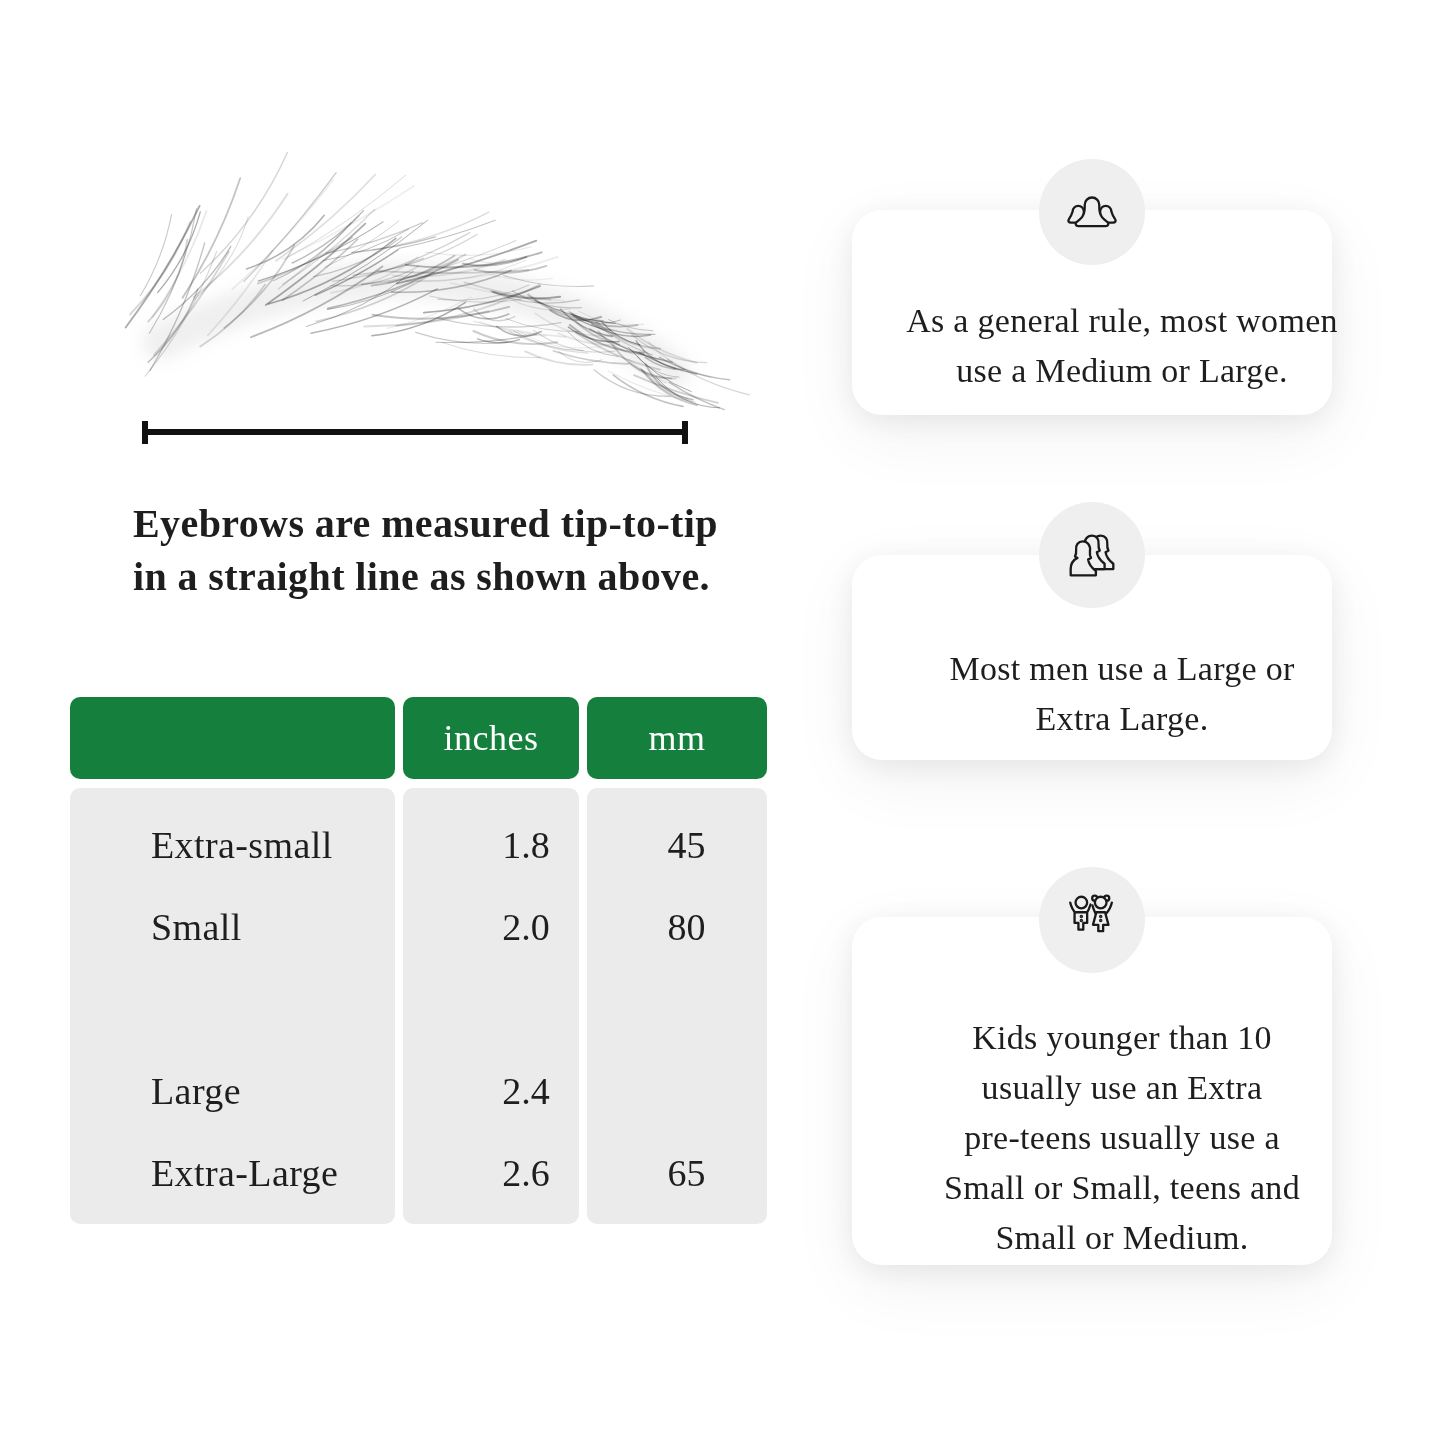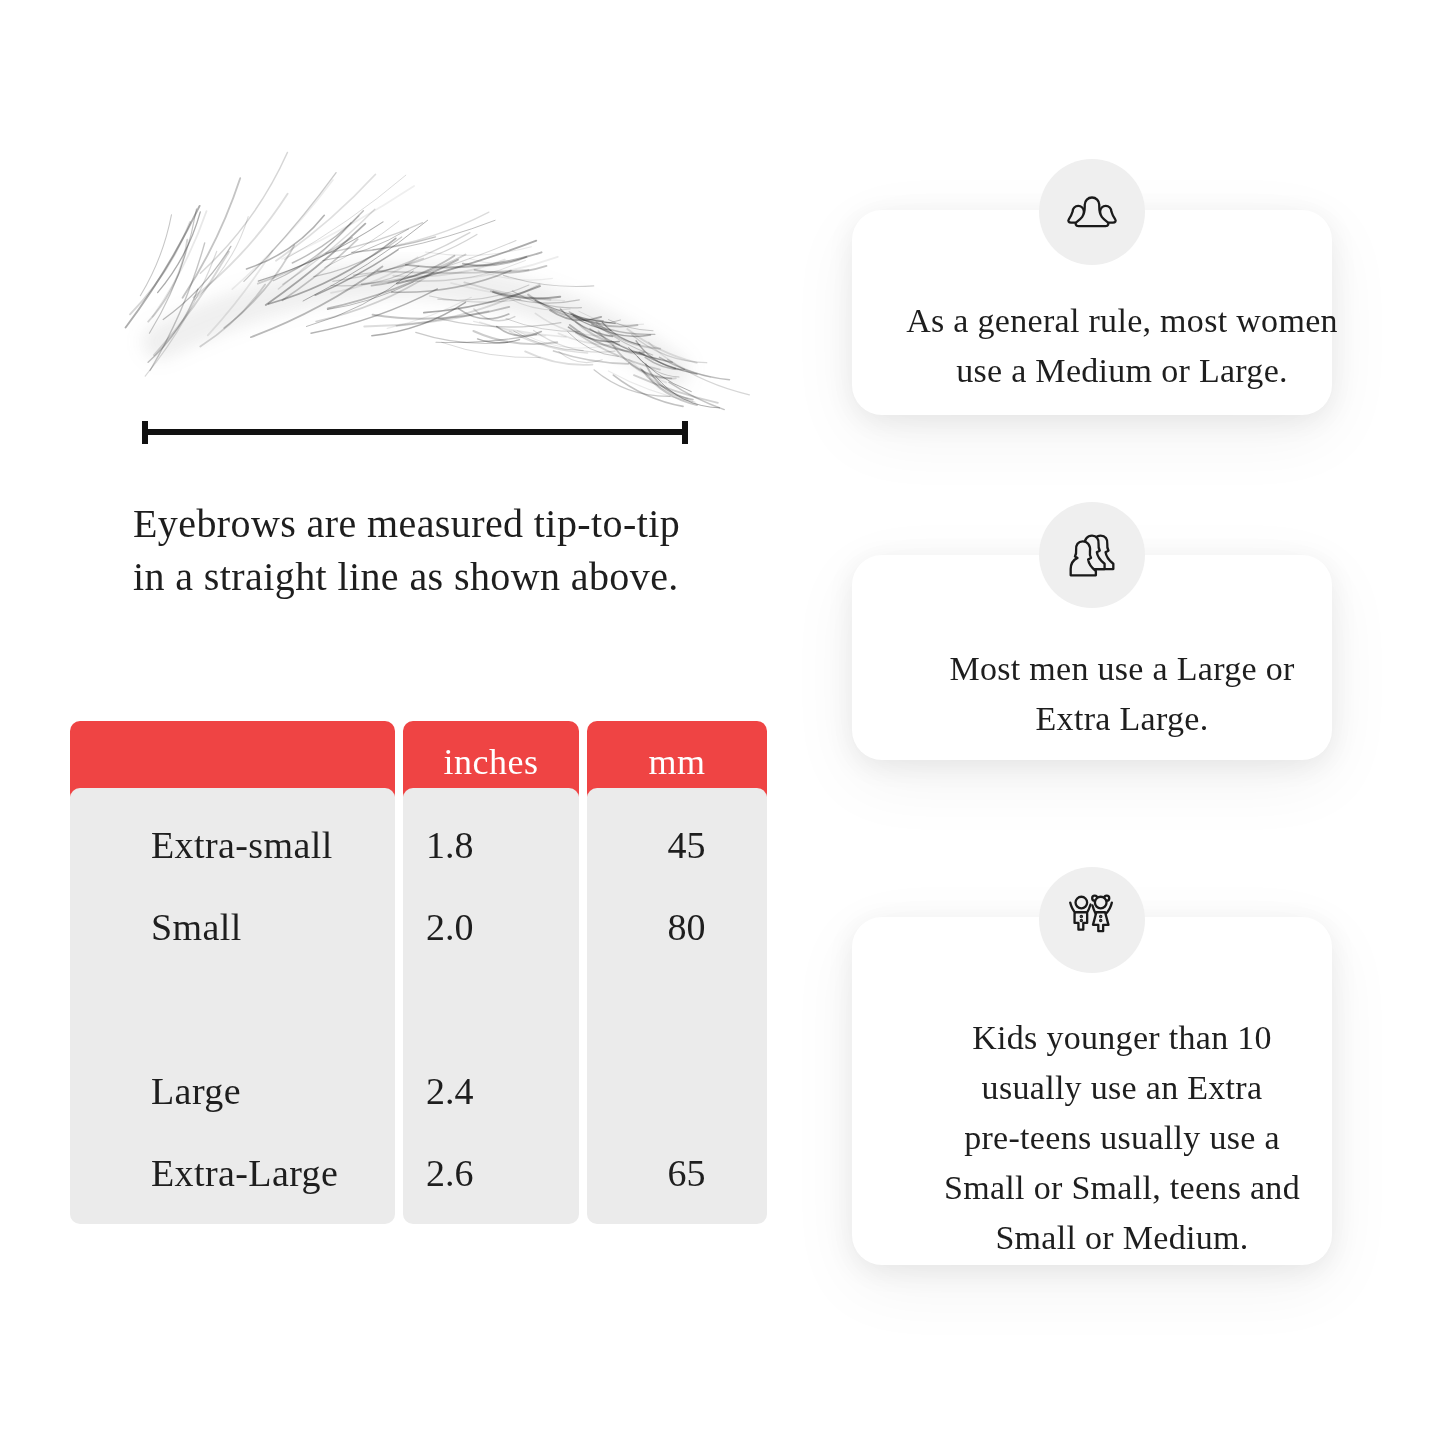--- a/index.html
+++ b/index.html
@@ -6,34 +6,34 @@
   .canvas{
     position:relative;width:1445px;height:1445px;background:#ffffff;overflow:hidden;
     font-family:"Liberation Serif","DejaVu Serif",serif;color:#1e1e1e;
   }
   
   .brow-svg{position:absolute;left:0;top:0;width:1445px;height:1445px;pointer-events:none;}
   .mline{position:absolute;left:145px;top:429px;width:540px;height:6px;background:#111;}
   .mcap{position:absolute;top:421px;width:6px;height:23px;background:#111;}
   .mcap.left{left:142px;}
   .mcap.right{left:682px;}
-  .caption{position:absolute;left:133px;top:497px;width:585px;font-size:40px;line-height:53px;letter-spacing:.4px;}
+  .caption{position:absolute;left:133px;top:497px;width:585px;font-size:40px;line-height:53px;letter-spacing:.4px;font-weight:bold;}
   
-  .th{position:absolute;top:697px;height:82px;background:#ef4444;border-radius:10px;
-      color:#fff;font-size:36px;display:flex;align-items:center;justify-content:center;letter-spacing:.5px;margin-top:24px;}
+  .th{position:absolute;top:697px;height:82px;background:#15803d;border-radius:10px;
+      color:#fff;font-size:36px;display:flex;align-items:center;justify-content:center;letter-spacing:.5px;}
   .th1{left:70px;width:325px}
   .th2{left:403px;width:176px}
   .th3{left:587px;width:180px}
   .tb{position:absolute;top:788px;height:436px;background:#ebebeb;border-radius:10px;}
   .tb1{left:70px;width:325px}
   .tb2{left:403px;width:176px}
   .tb3{left:587px;width:180px}
   .trow{position:absolute;left:0;width:800px;height:82px;margin-left:23px;}
   .trow .lab{position:absolute;left:128px;width:262px;font-size:38px;line-height:82px;letter-spacing:.4px;}
-  .trow .in {position:absolute;left:403px;width:156px;font-size:38px;line-height:82px;}
+  .trow .in {position:absolute;left:425px;width:156px;font-size:38px;line-height:82px;text-align:center;}
   .trow .mm {position:absolute;left:587px;width:153px;font-size:38px;line-height:82px;text-align:center;}
   .r0{top:804px}.r1{top:886px}.r2{top:968px}.r3{top:1050px}.r4{top:1132px}
   
   .card{position:absolute;left:852px;width:480px;background:#ffffff;border-radius:30px;
         box-shadow:0 6px 28px rgba(0,0,0,.07),0 20px 70px rgba(0,0,0,.055);}
   .card1{top:210px;height:205px}
   .card2{top:555px;height:205px}
   .card3{top:917px;height:348px}
   .badge{position:absolute;left:1039px;width:106px;height:106px;border-radius:50%;background:#efefef;
          display:flex;align-items:center;justify-content:center;}

